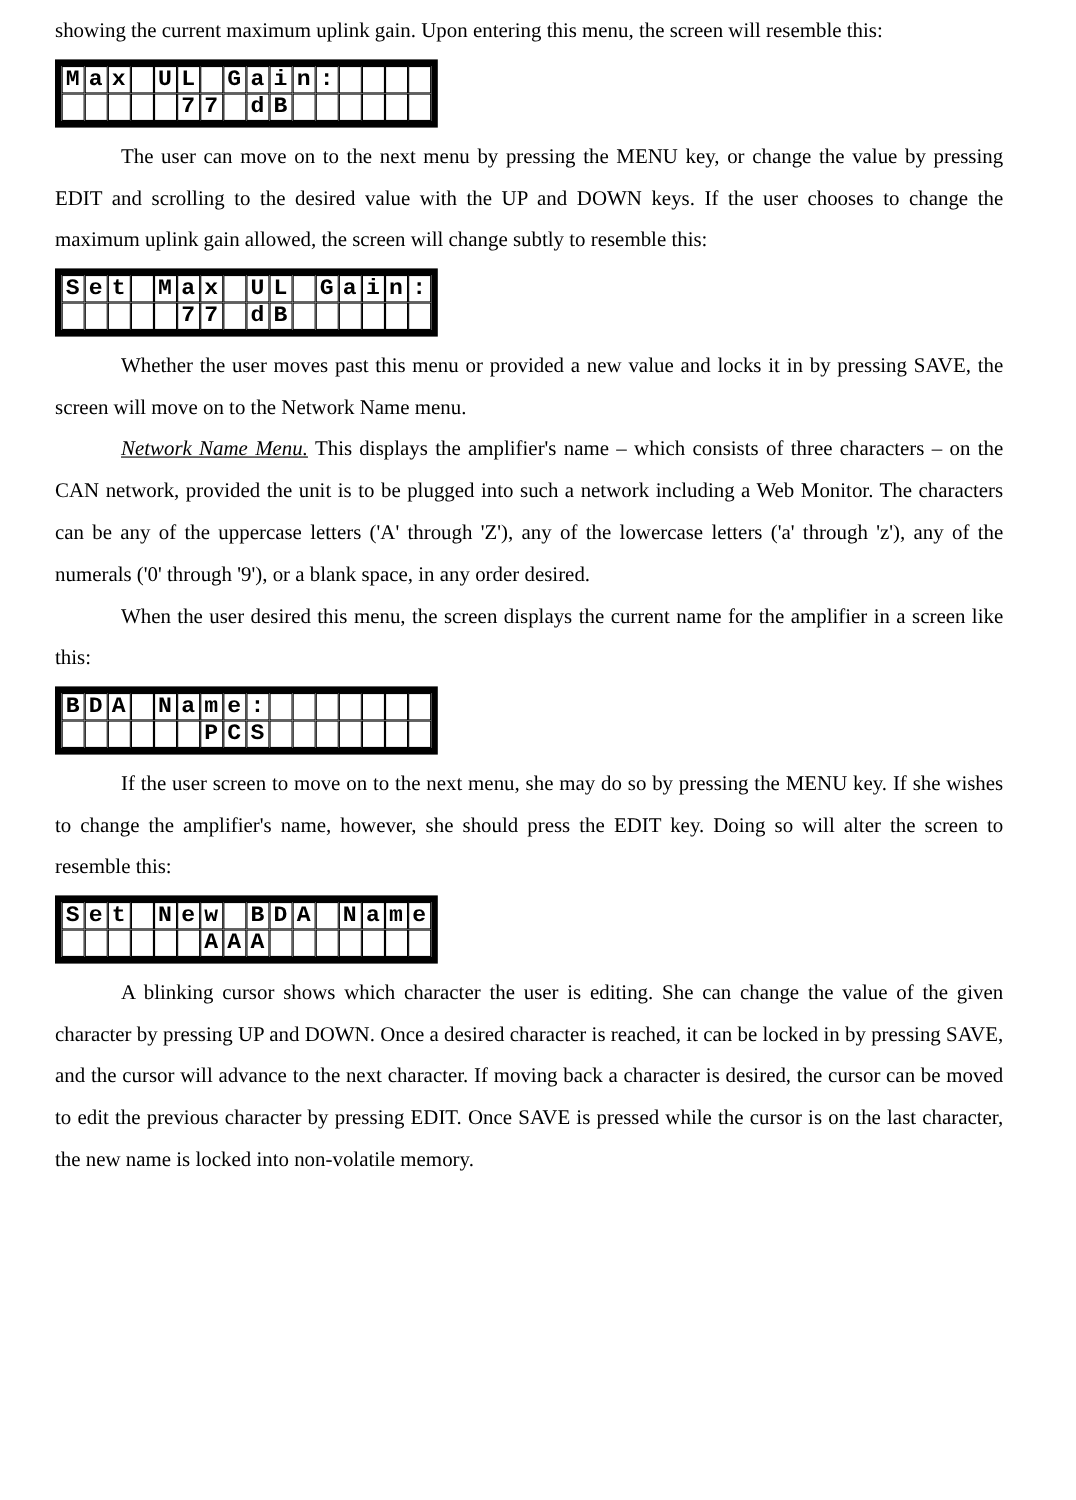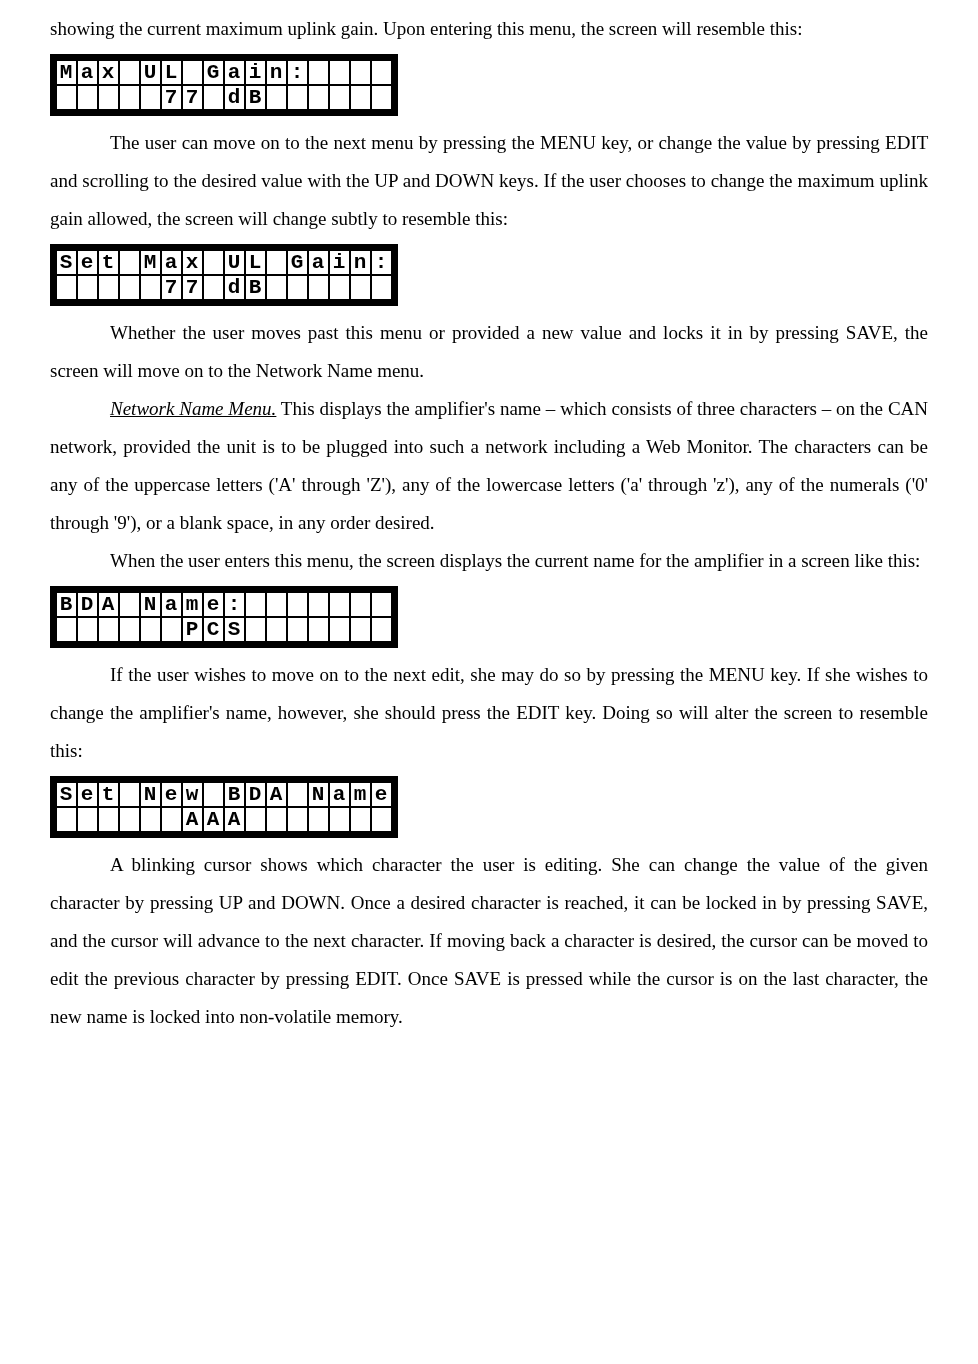--- a/index.html
+++ b/index.html
@@ -7,21 +7,21 @@
     font-size: 19px;
     line-height: 2.0;
     color: #000;
     background: #fff;
     max-width: 978px;
     margin: 0;
     padding: 10px 50px 40px 50px;
     box-sizing: border-box;
   }
   p {
-    margin: 0 0 0 0;
+    margin: 0 16px 0 0;
     text-align: justify;
   }
   .indent {
     text-indent: 60px;
   }
   .italic { }
   .under-italic { font-style: italic; text-decoration: underline; }
 
   .lcd {
     border: 6px solid #000;
@@ -270,21 +270,21 @@
 </div>
 
 <p class="indent">
   <span>Whether the user moves past this menu or provided a new value and locks it in by pressing </span><span class="italic">SAVE</span><span>, the screen will move on to the Network Name menu.</span>
 </p>
 
 <p class="indent">
   <span class="under-italic">Network Name Menu.</span><span>   This  displays  the  amplifier's  name  –  which  consists  of  three characters  –  on  the  CAN  network,  provided  the  unit  is  to  be  plugged  into  such  a  network including a Web Monitor.  The characters can be any of the uppercase letters ('A' through 'Z'), any of the lowercase letters ('a' through 'z'), any of the numerals ('0' through '9'), or a blank space, in any order desired.</span>
 </p>
 
-<p class="indent">When the user enters this menu, the screen displays the current name for the amplifier in a screen like this:</p>
+<p class="indent">When the user desired this menu, the screen displays the current name for the amplifier in a screen like this:</p>
 
 <div class="lcd">
   <div class="lcd-row">
       <div class="lcd-cell">
         <span>B</span>
       </div>
       <div class="lcd-cell">
         <span>D</span>
       </div>
       <div class="lcd-cell">
@@ -376,21 +376,21 @@
       <div class="lcd-cell">
         <span>&nbsp;</span>
       </div>
       <div class="lcd-cell">
         <span>&nbsp;</span>
       </div>
     </div>
 </div>
 
 <p class="indent">
-  <span>If the user wishes to move on to the next edit, she may do so by pressing the </span><span class="italic">MENU</span><span> key.   If she wishes to change the amplifier's name, however, she should press the </span><span class="italic">EDIT</span><span> key.  Doing so will alter the screen to resemble this:</span>
+  <span>If the user screen to move on to the next menu, she may do so by pressing the </span><span class="italic">MENU</span><span> key.   If she wishes to change the amplifier's name, however, she should press the </span><span class="italic">EDIT</span><span> key.  Doing so will alter the screen to resemble this:</span>
 </p>
 
 <div class="lcd">
   <div class="lcd-row">
       <div class="lcd-cell">
         <span>S</span>
       </div>
       <div class="lcd-cell">
         <span>e</span>
       </div>

